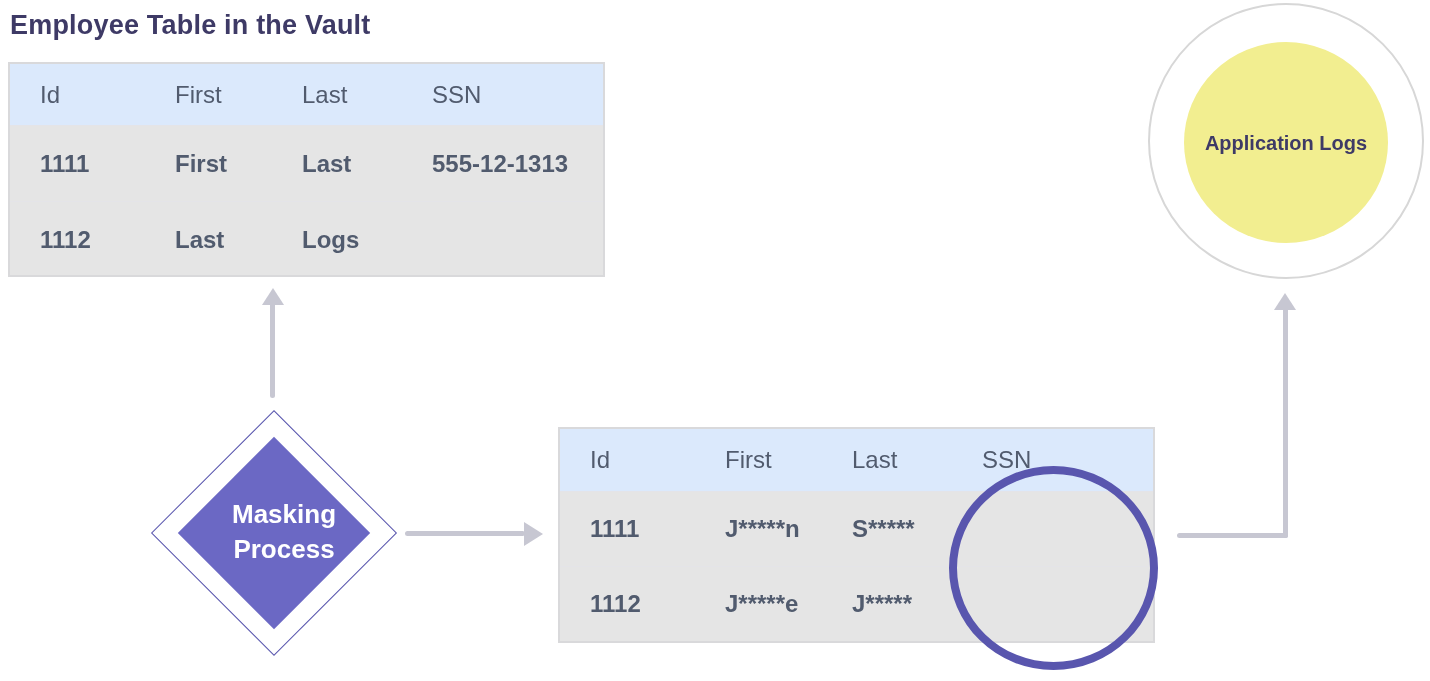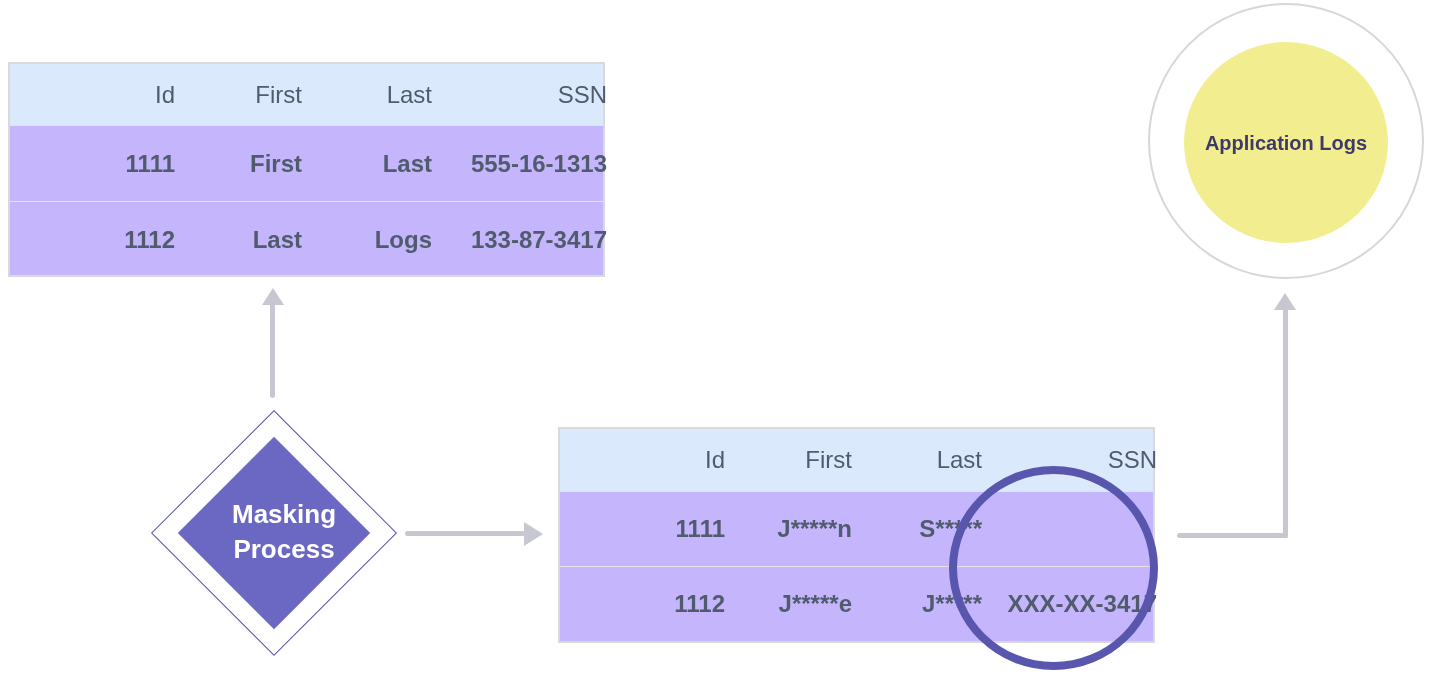--- a/index.html
+++ b/index.html
@@ -13,21 +13,21 @@
   body { font-family:"Liberation Sans","DejaVu Sans",sans-serif; }
   .canvas { position:relative; width:1430px; height:681px; background:var(--page-bg); overflow:hidden; }
 
   .diagram-title {
     position:absolute; left:10px; top:10px; font-size:27px; font-weight:700;
     color:var(--title-text); letter-spacing:0.2px;
   }
 
   
   .data-table {
-    position:absolute; width:597px; border:2px solid var(--table-border); background:#c4b5fd;text-align:right;
+    position:absolute; width:597px; border:2px solid var(--table-border); background:#e5e5e5;
   }
   .vault-table { left:8px; top:62px; height:215px; }
   .masked-table { left:558px; top:427px; height:216px; }
   .t-row {
     display:grid; grid-template-columns:135px 127px 130px 175px;
     padding-left:30px; align-items:center; color:var(--cell-text); font-size:24px;
   }
   .t-head { background:var(--header-bg); height:61px; font-weight:400; }
   .t-body { height:76px; border-top:1px solid var(--row-divider); font-weight:700; }
   .masked-table .t-head { height:62px; }
@@ -73,39 +73,39 @@
   .logs-label {
     width:170px; text-align:center; color:var(--logs-text);
     font-size:20px; font-weight:700; line-height:1.5;
   }
 </style>
 </head>
 <body>
 
 <div class="canvas">
 
+  <div class="diagram-title">Employee Table in the Vault</div>
 
   <div class="data-table vault-table">
     <div class="t-row t-head">
       <div class="t-cell">Id</div>
       <div class="t-cell">First</div>
       <div class="t-cell">Last</div>
       <div class="t-cell">SSN</div>
     </div>
     <div class="t-row t-body">
       <div class="t-cell">1111</div>
       <div class="t-cell">First</div>
       <div class="t-cell">Last</div>
-      <div class="t-cell">555-16-1313</div>
+      <div class="t-cell">555-12-1313</div>
     </div>
     <div class="t-row t-body">
       <div class="t-cell">1112</div>
       <div class="t-cell">Last</div>
       <div class="t-cell">Logs</div>
-      <div class="t-cell">133-87-3417</div>
     </div>
   </div>
 
   <div>
     <div class="arrow-line" style="left:270px; top:300px; width:5px; height:98px;"></div>
     <div class="arrow-head head-up" style="left:262px; top:288px;"></div>
   </div>
 
   <div>
     <div class="diamond-outer"></div>
@@ -127,21 +127,20 @@
     </div>
     <div class="t-row t-body">
       <div class="t-cell">1111</div>
       <div class="t-cell">J*****n</div>
       <div class="t-cell">S*****</div>
     </div>
     <div class="t-row t-body">
       <div class="t-cell">1112</div>
       <div class="t-cell">J*****e</div>
       <div class="t-cell">J*****</div>
-      <div class="t-cell">XXX-XX-3417</div>
     </div>
   </div>
 
   <div class="ssn-ellipse"></div>
 
   <div>
     <div class="arrow-line" style="left:1177px; top:533px; width:111px; height:5px;"></div>
     <div class="arrow-line" style="left:1283px; top:305px; width:5px; height:233px;"></div>
     <div class="arrow-head head-up" style="left:1274px; top:293px;"></div>
   </div>

